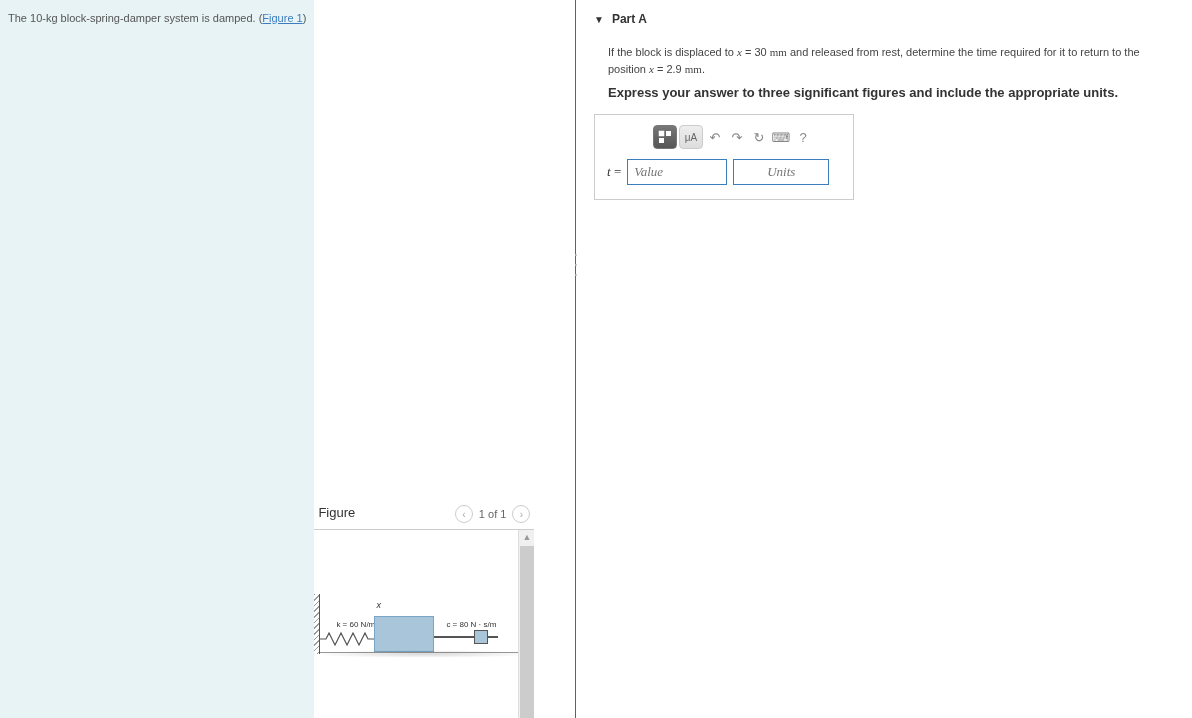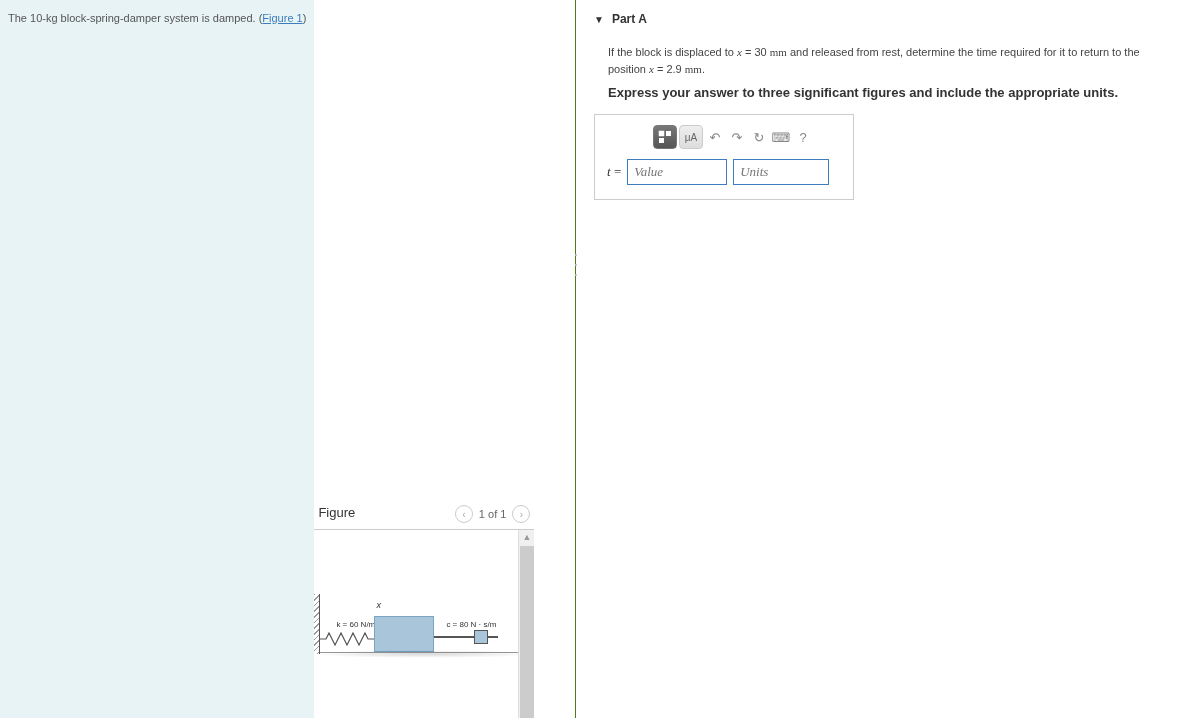--- a/index.html
+++ b/index.html
@@ -43,21 +43,21 @@
   .instruction { padding: 4px 32px 14px; font-size: 13px; font-weight: bold; color: #333; }
 
   .answer-box { margin: 0 0 0 18px; border: 1px solid #ccc; border-radius: 0; width: 260px; padding: 10px 12px 14px; }
   .toolbar { display: flex; align-items: center; gap: 2px; margin-bottom: 10px; padding-left: 46px; }
   .tb-btn { width: 24px; height: 24px; border: 1px solid #777; border-radius: 4px; background: linear-gradient(#777,#555); color: #fff; display: flex; align-items: center; justify-content: center; font-size: 10px; cursor: pointer; }
   .tb-btn.light { background: linear-gradient(#eee,#ddd); color: #666; border-color: #ccc; }
   .tb-btn.flat { background: none; border: none; color: #888; font-size: 13px; width: 20px; }
   .input-row { display: flex; align-items: center; gap: 6px; }
   .eq-label { font-family: "Times New Roman", serif; font-style: italic; font-size: 13px; color: #333; }
   .val-input { width: 100px; height: 26px; border: 1px solid #3b7dbd; color: #888; font-style: italic; font-family: "Times New Roman", serif; font-size: 13px; padding: 0 6px; background: #fff; }
-  .unit-input { width: 96px; height: 26px; border: 1px solid #3b7dbd; border-left: 1px solid #3b7dbd; color: #888; font-style: italic; font-family: "Times New Roman", serif; font-size: 13px; padding: 0 6px; background: #fff; }
+  .unit-input { width: 96px; height: 26px; border: 1px solid #3b7dbd; border-left: 1px solid #3b7dbd; color: #888; font-style: italic; font-family: "Times New Roman", serif; font-size: 13px; padding: 0 6px; background: #fff; text-align: center; }
 
   .drag-handle { position: absolute; left: -3px; top: 250px; width: 6px; height: 30px; display: flex; flex-direction: column; justify-content: space-around; align-items: center; cursor: ew-resize; }
   .drag-handle .d { width: 2px; height: 2px; background: #bbb; border-radius: 50%; }
 </style>
 </head>
 <body>
 
 <div class="container">
   <div class="left-pane">
     <div class="problem-box">

